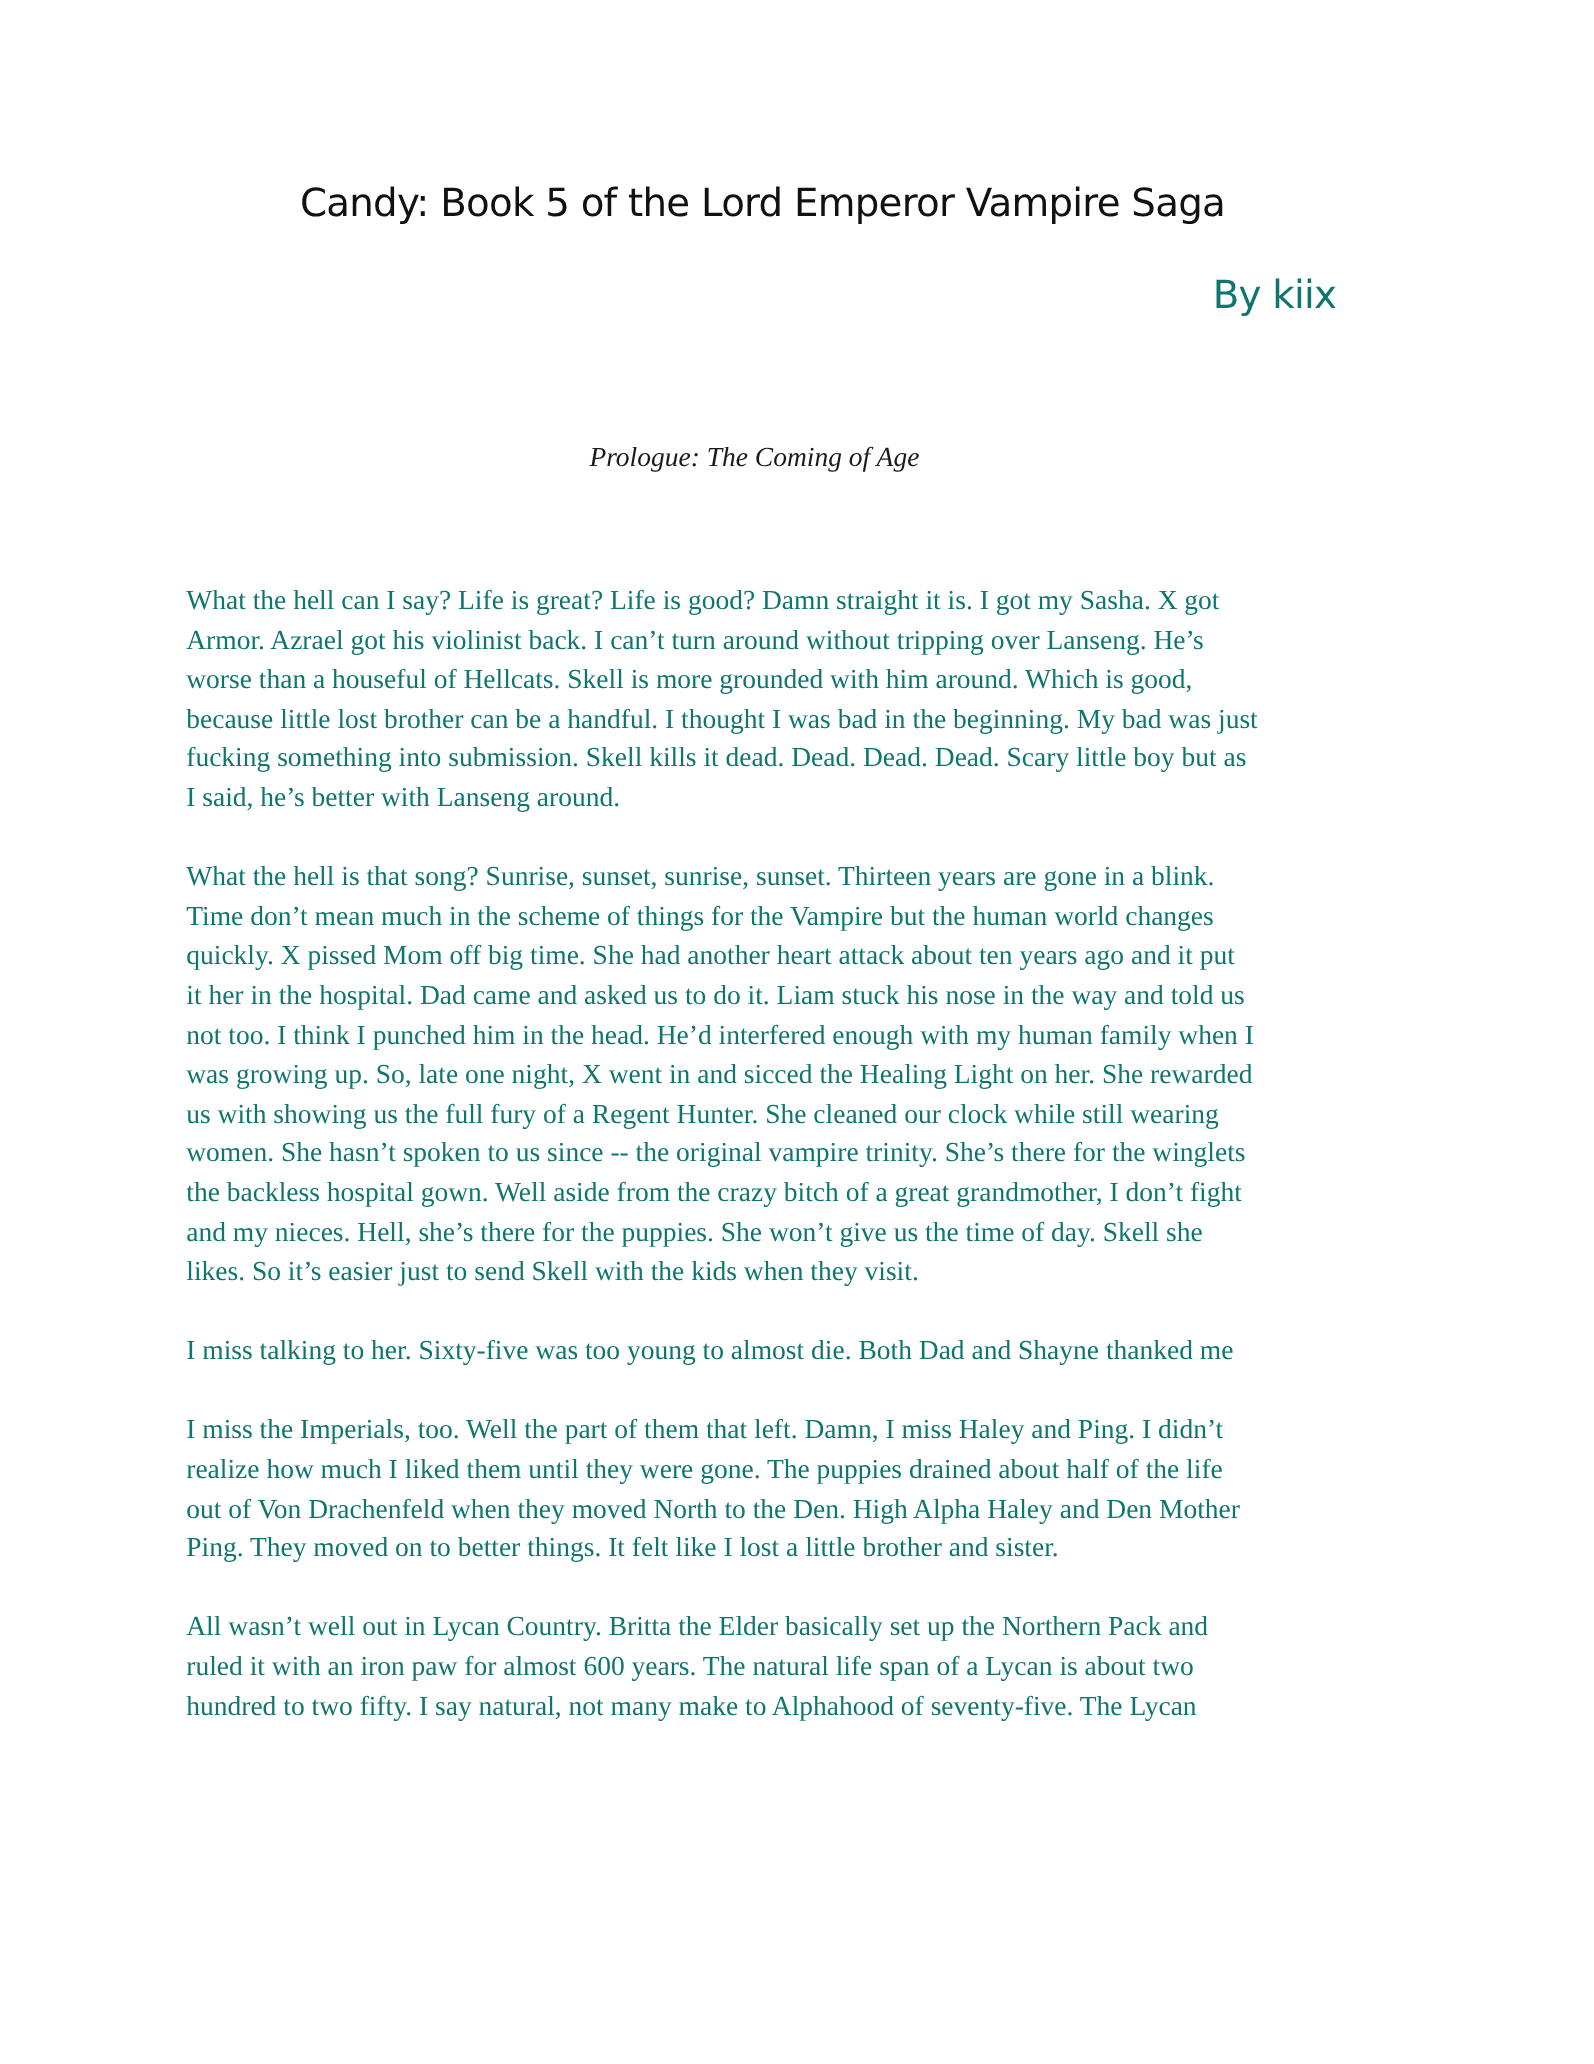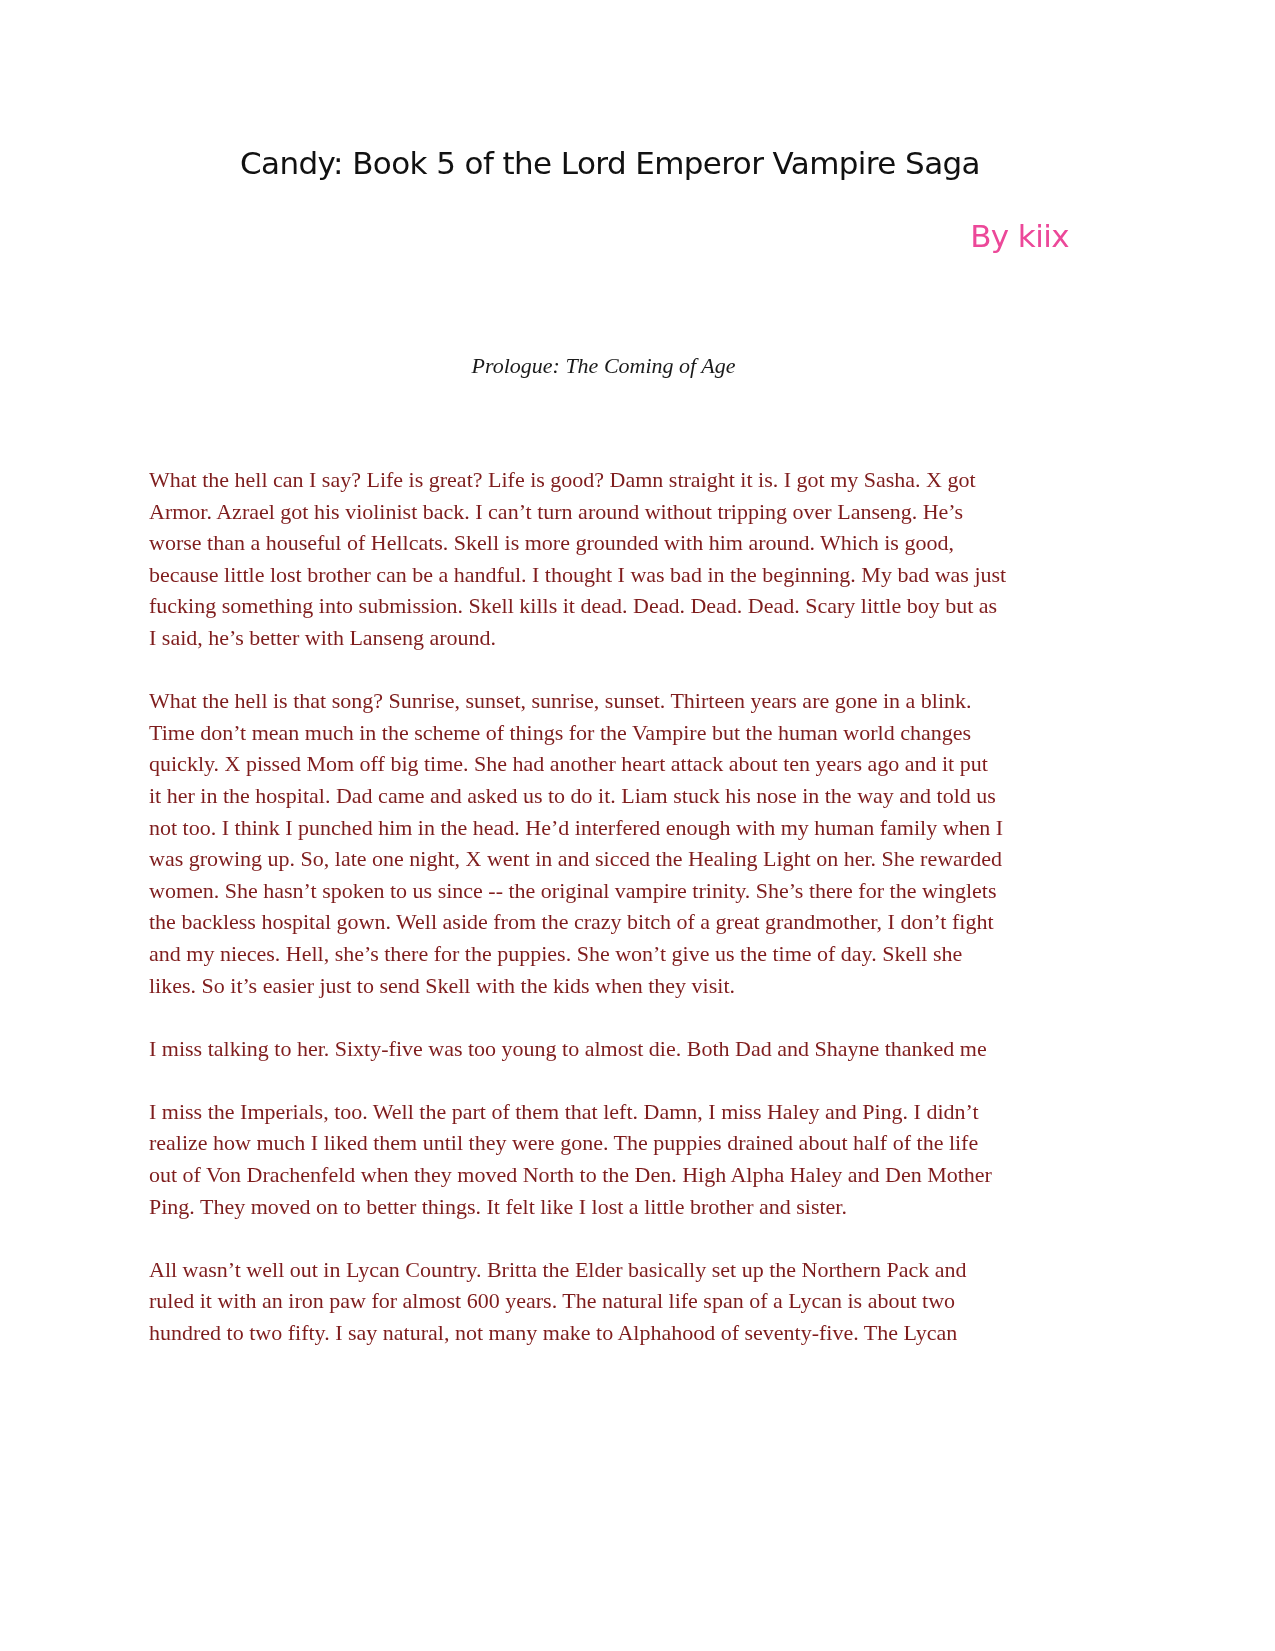--- a/index.html
+++ b/index.html
@@ -37,21 +37,21 @@
     }
     .title span { display: inline-block; transform: translateX(-33px); }
     .author {
       position: absolute;
       right: 206px;
       top: 216px;
       font-family: "DejaVu Sans", sans-serif;
       font-size: 31px;
       line-height: 40px;
       letter-spacing: -0.6px;
-      color: #ec4899;
+      color: #0f766e;
     }
     .chapter {
       position: absolute;
       left: 0;
       width: 1275px;
       top: 351px;
       text-align: center;
       font-family: "Liberation Serif", serif;
       font-style: italic;
       font-size: 22px;
@@ -59,21 +59,21 @@
       color: #1a1a1a;
     }
     .chapter span { display: inline-block; transform: translateX(-34px); }
     .body-text {
       position: absolute;
       left: 149px;
       top: 464px;
       width: 980px;
       font-family: "Liberation Serif", serif;
       font-size: 22px;
-      color: #7f1d1d;
+      color: #0f766e;
     }
     .para { margin: 0; }
     .line {
       display: block;
       white-space: nowrap;
       height: 31.6px;
       line-height: 31.6px;
     }
     .gap { height: 31.6px; }
   </style>
@@ -104,20 +104,21 @@
     </div>
     <div class="gap"></div>
 
     <div class="para">
       <span class="line">What the hell is that song? Sunrise, sunset, sunrise, sunset. Thirteen years are gone in a blink.</span>
       <span class="line">Time don’t mean much in the scheme of things for the Vampire but the human world changes</span>
       <span class="line">quickly. X pissed Mom off big time. She had another heart attack about ten years ago and it put</span>
       <span class="line">it her in the hospital. Dad came and asked us to do it. Liam stuck his nose in the way and told us</span>
       <span class="line">not too. I think I punched him in the head. He’d interfered enough with my human family when I</span>
       <span class="line">was growing up. So, late one night, X went in and sicced the Healing Light on her. She rewarded</span>
+      <span class="line">us with showing us the full fury of a Regent Hunter. She cleaned our clock while still wearing</span>
       <span class="line">women. She hasn’t spoken to us since -- the original vampire trinity. She’s there for the winglets</span>
       <span class="line">the backless hospital gown. Well aside from the crazy bitch of a great grandmother, I don’t fight</span>
       <span class="line">and my nieces. Hell, she’s there for the puppies. She won’t give us the time of day. Skell she</span>
       <span class="line">likes. So it’s easier just to send Skell with the kids when they visit.</span>
     </div>
     <div class="gap"></div>
 
     <div class="para">
       <span class="line">I miss talking to her. Sixty-five was too young to almost die. Both Dad and Shayne thanked me</span>
     </div>

